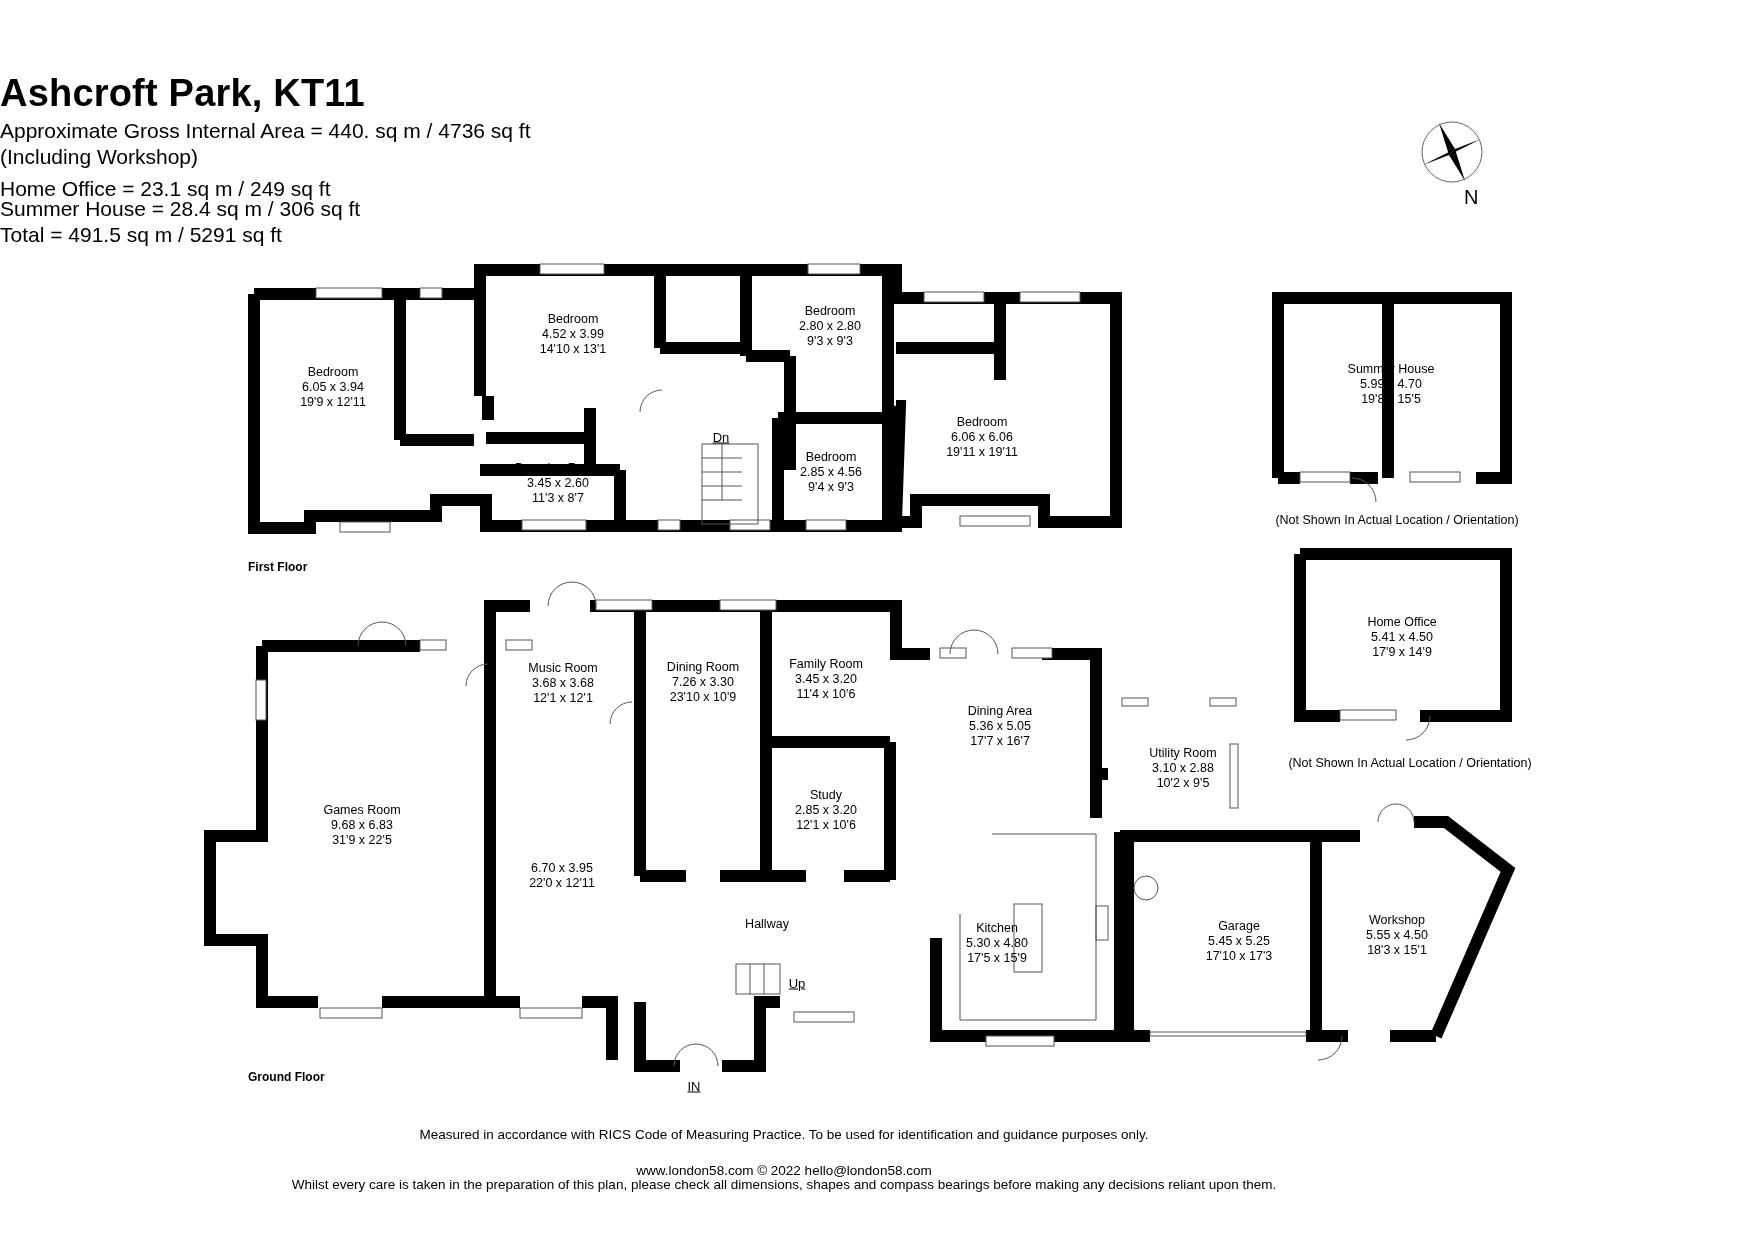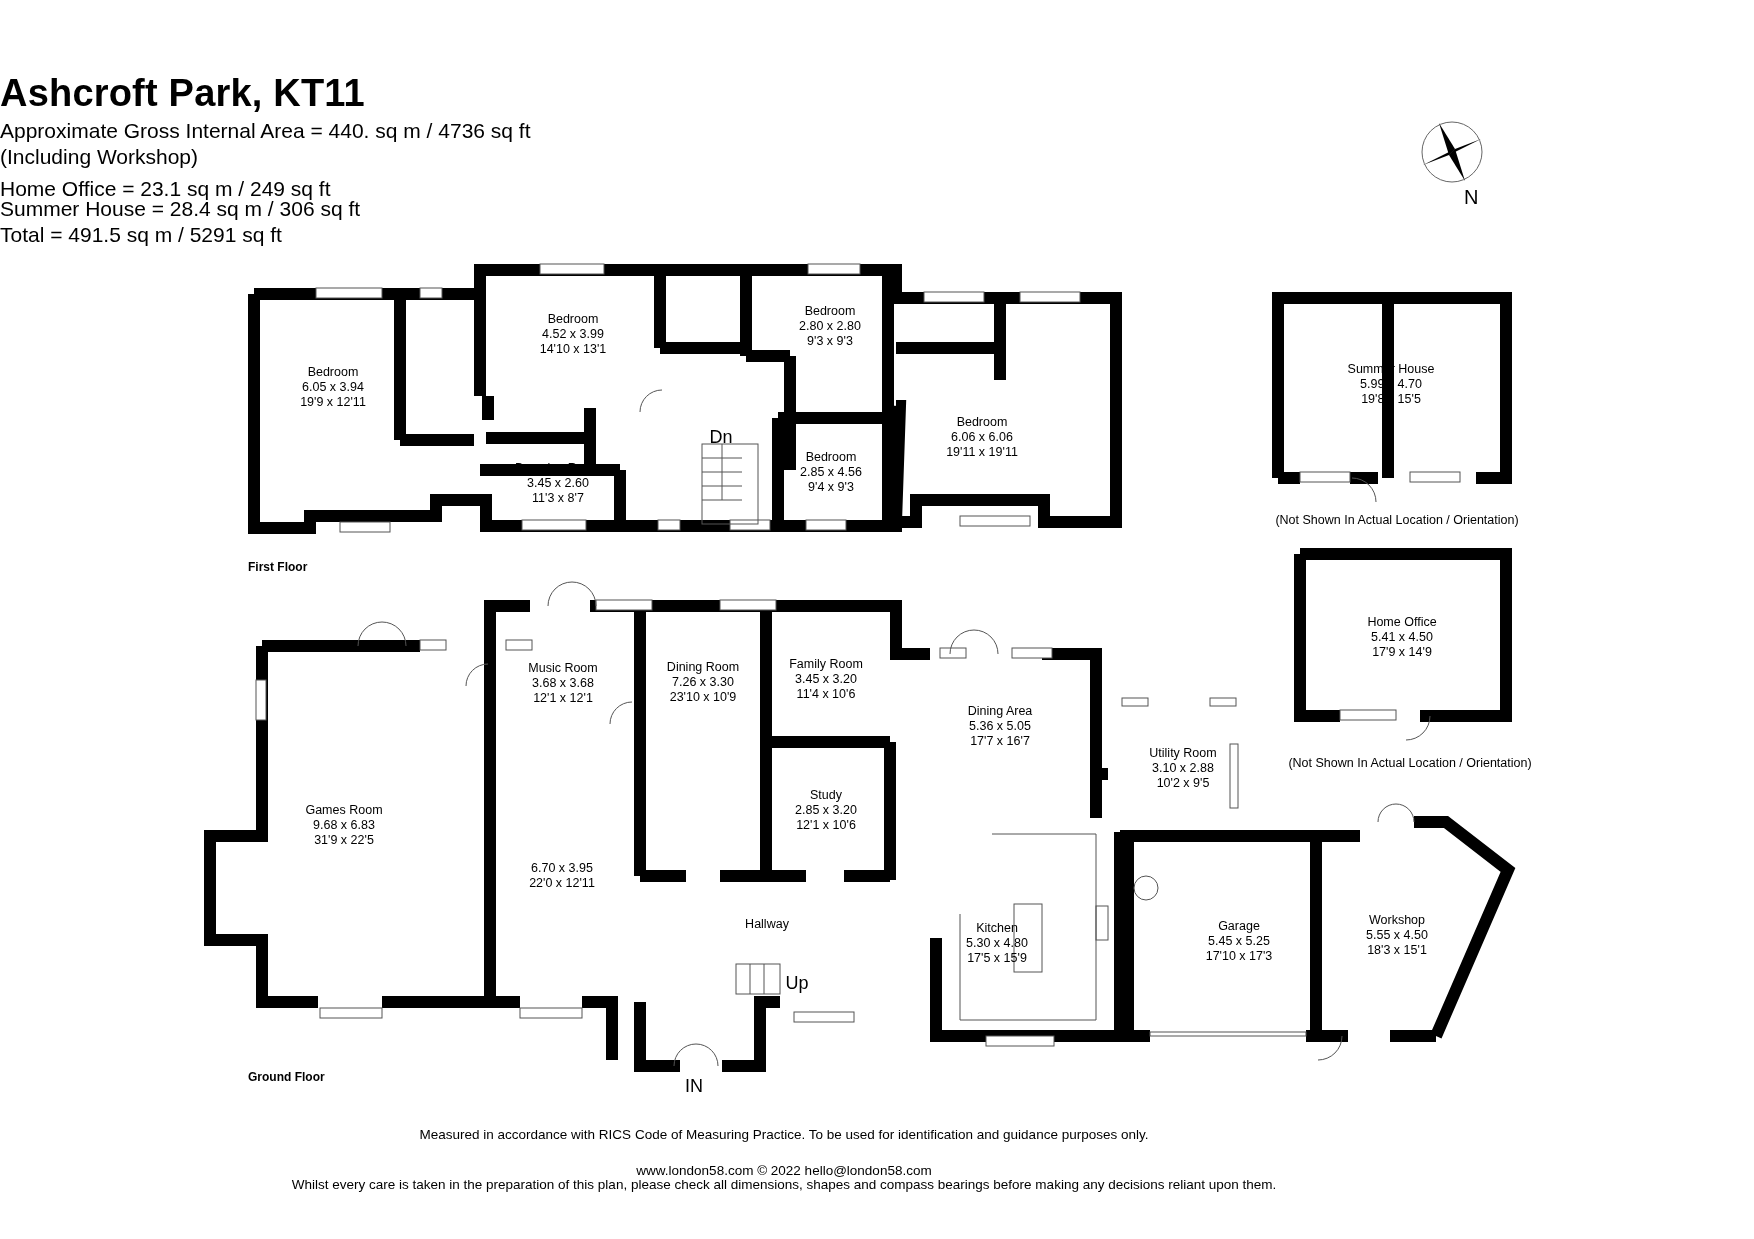--- a/index.html
+++ b/index.html
@@ -5,21 +5,21 @@
   html,body{margin:0;padding:0;background:#ffffff;}
   body{width:1754px;height:1239px;position:relative;overflow:hidden;font-family:"Liberation Sans",sans-serif;color:#000;}
   .hdr{position:absolute;left:0;width:1542px;text-align:left;}
   .title{top:72px;font-size:38px;font-weight:bold;letter-spacing:0.2px;}
   .sub{font-size:21px;line-height:26px;}
   .l1{top:118px}.l2{top:144px}.l3{top:176px}.l4{top:196px}.l5{top:222px}
   .floor-label{position:absolute;font-weight:bold;font-size:12px;}
   svg.plan{position:absolute;left:0;top:0;}
   .room-label{position:absolute;text-align:center;font-size:12.5px;line-height:15px;transform:translate(-50%,-50%);white-space:nowrap;}
   .note{position:absolute;font-size:12.5px;transform:translateX(-50%);white-space:nowrap;}
-  .small{position:absolute;font-size:18px;transform:translate(-50%,-50%);}
+  .small{position:absolute;font-size:13px;transform:translate(-50%,-50%);text-decoration:underline;}
   .footer{position:absolute;left:0;width:1568px;text-align:center;font-size:13.5px;line-height:17px;}
   .compass-n{position:absolute;font-size:20px;}
 </style>
 </head>
 <body>
 
 <div class="hdr title">Ashcroft Park, KT11</div>
 <div class="hdr sub l1">Approximate Gross Internal Area = 440. sq m / 4736 sq ft</div>
 <div class="hdr sub l2">(Including Workshop)</div>
 <div class="hdr sub l3">Home Office = 23.1 sq m / 249 sq ft</div>
@@ -204,21 +204,21 @@
   <div>3.45 x 2.60</div>
   <div>11'3 x 8'7</div>
 </div>
 <div class="room-label" style="left:831px;top:472px;">
   <div>Bedroom</div>
   <div>2.85 x 4.56</div>
   <div>9'4 x 9'3</div>
 </div>
 <div class="small" style="left:721px;top:437px;">Dn</div>
 
-<div class="room-label" style="left:344px;top:825px;text-align:center;">
+<div class="room-label" style="left:362px;top:825px;text-align:center;">
   <div>Games Room</div>
   <div>9.68 x 6.83</div>
   <div>31'9 x 22'5</div>
 </div>
 <div class="room-label" style="left:563px;top:683px;">
   <div>Music Room</div>
   <div>3.68 x 3.68</div>
   <div>12'1 x 12'1</div>
 </div>
 <div class="room-label" style="left:562px;top:876px;">

